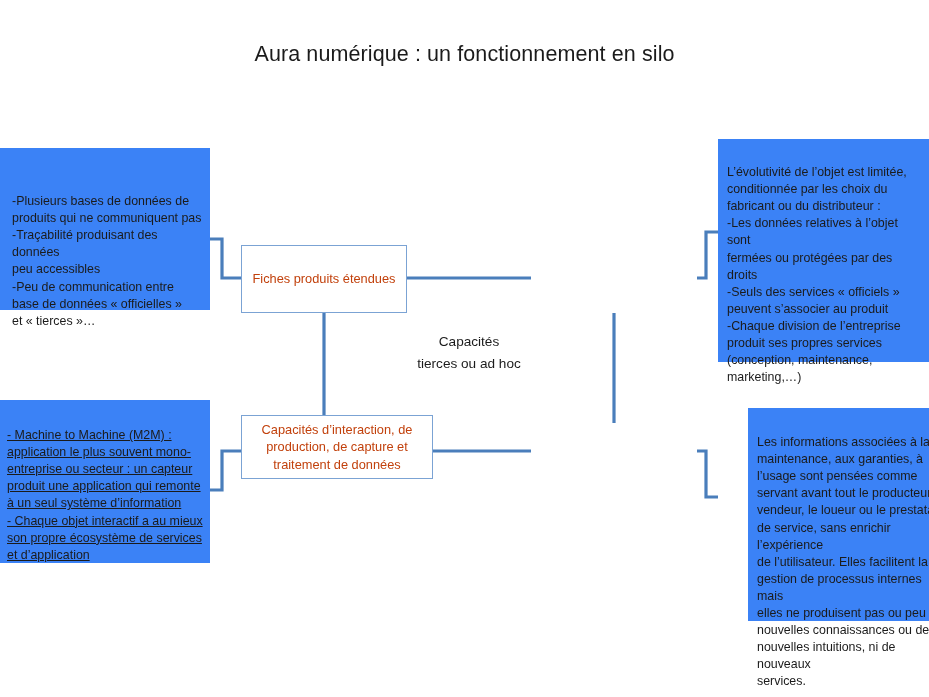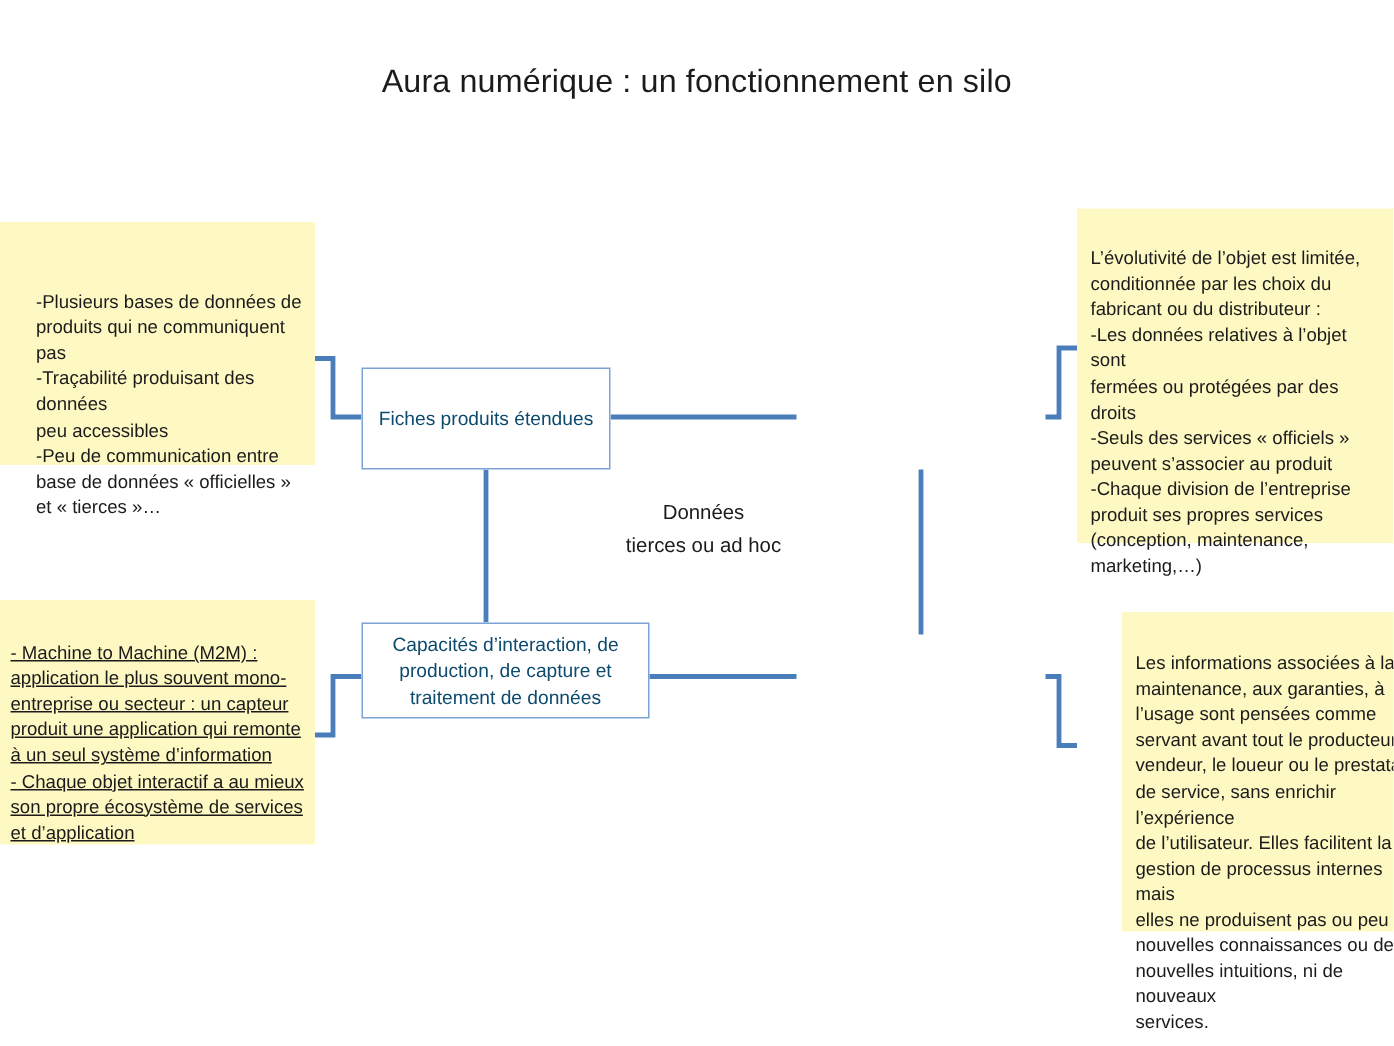--- a/index.html
+++ b/index.html
@@ -44,37 +44,37 @@
     position: absolute;
     left: 0; top: 0;
     width: 929px;
     height: 697px;
     pointer-events: none;
   }
 
   
   .note {
     position: absolute;
-    background: #fef9c3;
+    background: #3b82f6;
     box-sizing: border-box;
     font-size: 12.4px;
     line-height: 17.1px;
     color: #1b1b1b;
     white-space: pre-line;
     padding: 0;
   }
   .note .note-text {
     display: block;
     white-space: pre-line;
   }
 
   #note-tl {
     left: 0px;  top: 148px;
     width: 210px; height: 162px;
-    padding: 28px 6px 0 24px;
+    padding: 28px 6px 0 12px;
   }
   #note-tr {
     left: 718px; top: 139px;
     width: 211px; height: 223px;
     padding: 8px 8px 0 9px;
   }
   #note-bl {
     left: 0px;  top: 400px;
     width: 210px; height: 163px;
     padding: 10px 6px 0 7px;
@@ -91,21 +91,21 @@
     position: absolute;
     box-sizing: border-box;
     background: #ffffff;
     border: 1.2px solid #7ba3d4;
     display: flex;
     align-items: center;
     justify-content: center;
     text-align: center;
     font-size: 12.8px;
     line-height: 17.5px;
-    color: #0c4a6e;
+    color: #c2410c;
     padding: 2px 8px;
   }
   #box-tl { left: 241px; top: 245px; width: 166px; height: 68px; }
   #box-tr { left: 531px; top: 245px; width: 166px; height: 68px; }
   #box-bl { left: 241px; top: 415px; width: 192px; height: 64px; }
   #box-br { left: 531px; top: 423px; width: 166px; height: 56px; }
 
   
   .centre-label {
     position: absolute;
@@ -201,17 +201,17 @@
     <span>Fiches produits étendues</span>
   </div>
 
 
   <div class="pbox" id="box-bl">
     <span>Capacités d’interaction, de production, de capture et traitement de données</span>
   </div>
 
 
   <div class="centre-label">
-    <span>Données</span>
+    <span>Capacités</span>
     <span>tierces ou ad hoc</span>
   </div>
 
 </div>
 
 </body></html>

